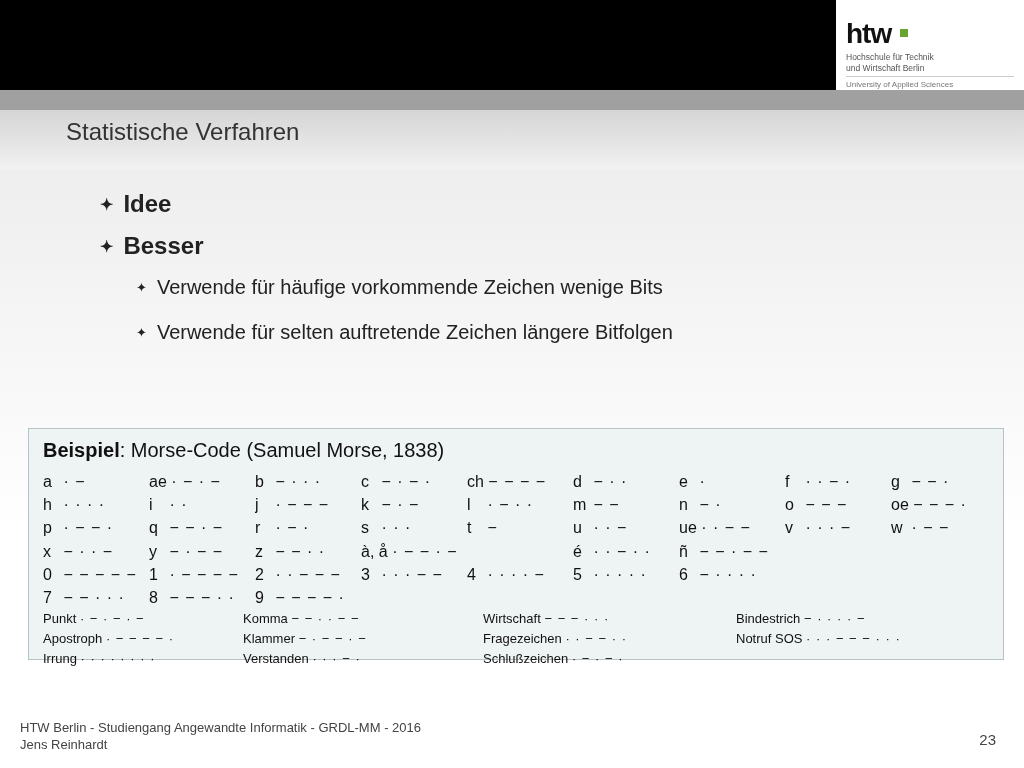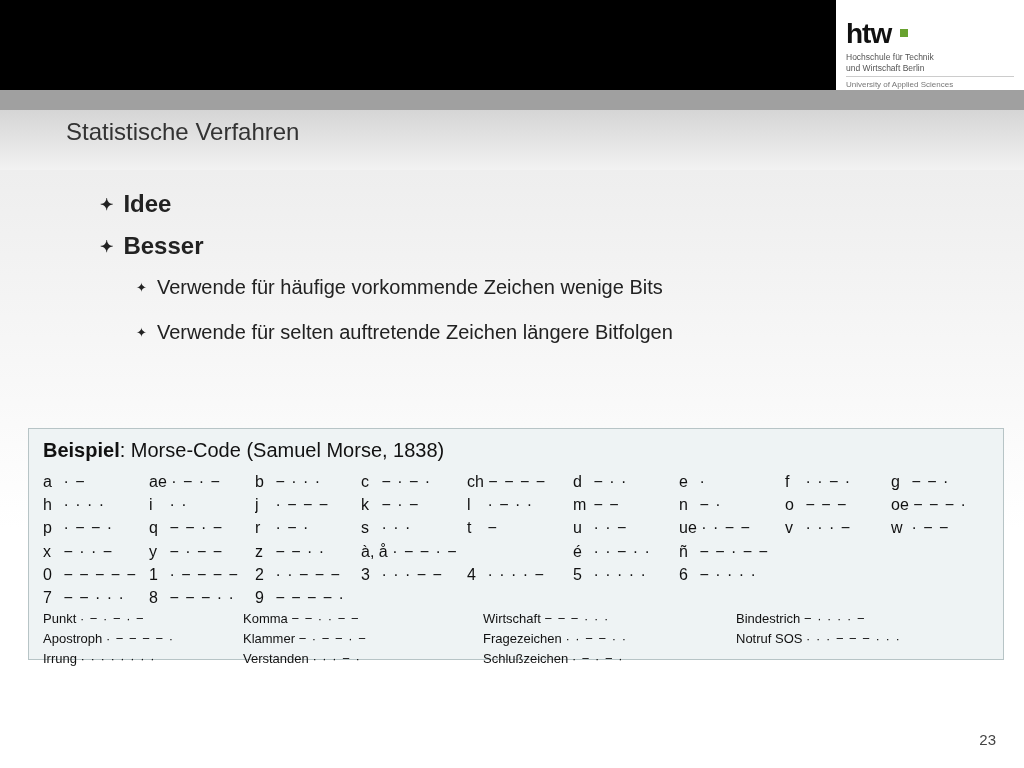--- a/index.html
+++ b/index.html
@@ -160,15 +160,19 @@
         <div><span class="label">Klammer</span> <span class="code dot">− · − − · −</span></div>
         <div><span class="label">Fragezeichen</span> <span class="code dot">· · − − · ·</span></div>
         <div><span class="label">Notruf SOS</span> <span class="code dot">· · · − − − · · ·</span></div>
         <div><span class="label">Irrung</span> <span class="code dot">· · · · · · · ·</span></div>
         <div><span class="label">Verstanden</span> <span class="code dot">· · · − ·</span></div>
         <div><span class="label">Schlußzeichen</span> <span class="code dot">· − · − ·</span></div>
         <div></div>
       </div>
   </div>
 
+  <div class="footer">
+    <div>HTW Berlin - Studiengang Angewandte Informatik - GRDL-MM - 2016</div>
+    <div>Jens Reinhardt</div>
+  </div>
   <div class="pagenum">23</div>
 
 </div>
 
 </body></html>

